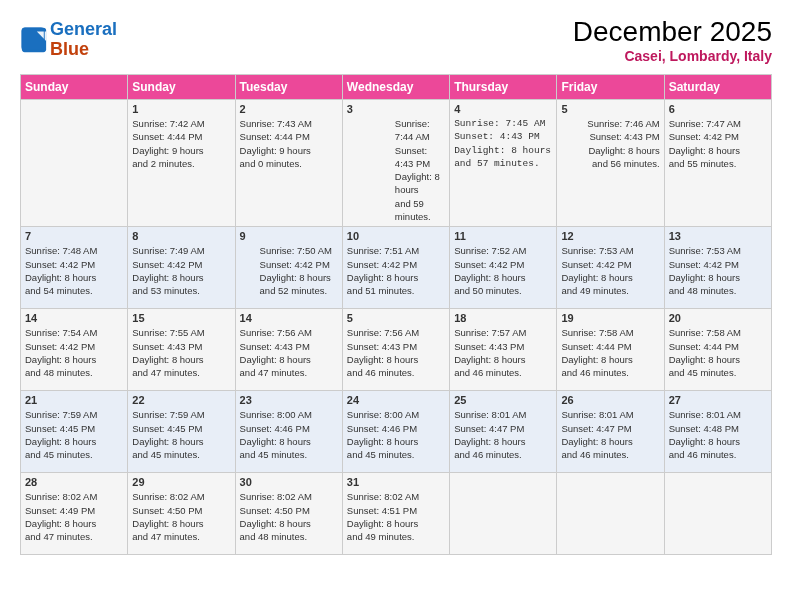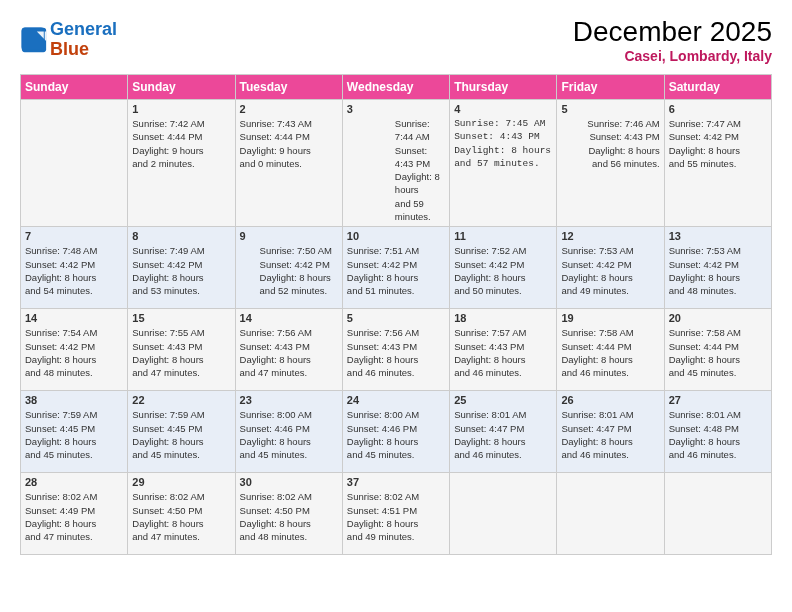--- a/index.html
+++ b/index.html
@@ -270,21 +270,21 @@
           <td>
             <span class="day-number">20</span>
             <div class="cell-content" style="white-space: pre-line;">Sunrise: 7:58 AM
 Sunset: 4:44 PM
 Daylight: 8 hours
 and 45 minutes.</div>
           </td>
         </tr>
         <tr>
           <td>
-            <span class="day-number">38</span>
+            <span class="day-number">21</span>
             <div class="cell-content" style="white-space: pre-line;">Sunrise: 7:59 AM
 Sunset: 4:45 PM
 Daylight: 8 hours
 and 45 minutes.</div>
           </td>
           <td>
             <span class="day-number">22</span>
             <div class="cell-content" style="white-space: pre-line;">Sunrise: 7:59 AM
 Sunset: 4:45 PM
 Daylight: 8 hours
@@ -342,21 +342,21 @@
 and 47 minutes.</div>
           </td>
           <td>
             <span class="day-number">30</span>
             <div class="cell-content" style="white-space: pre-line;">Sunrise: 8:02 AM
 Sunset: 4:50 PM
 Daylight: 8 hours
 and 48 minutes.</div>
           </td>
           <td>
-            <span class="day-number">37</span>
+            <span class="day-number">31</span>
             <div class="cell-content" style="white-space: pre-line;">Sunrise: 8:02 AM
 Sunset: 4:51 PM
 Daylight: 8 hours
 and 49 minutes.</div>
           </td>
           <td></td>
           <td></td>
           <td></td>
         </tr>
       </tbody>

